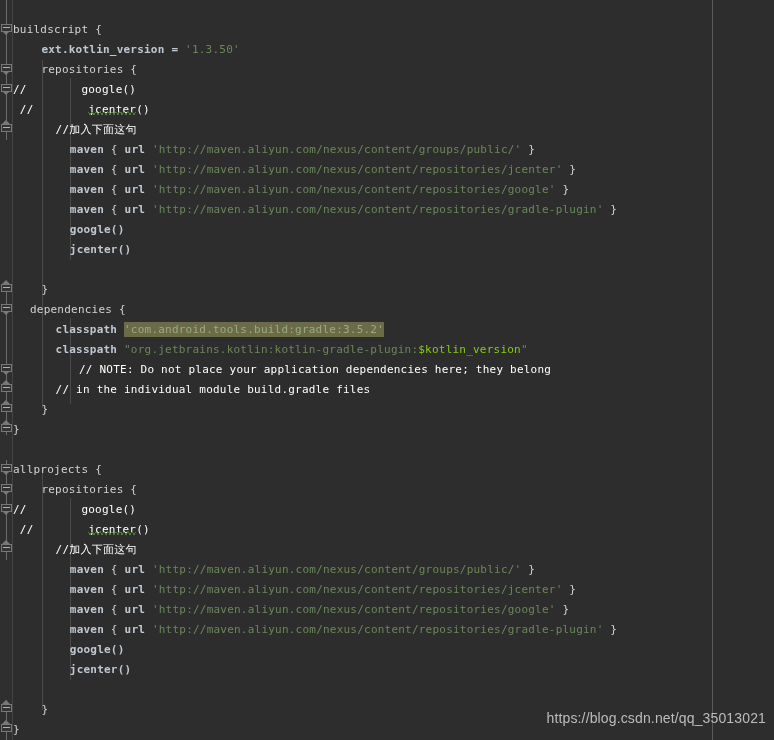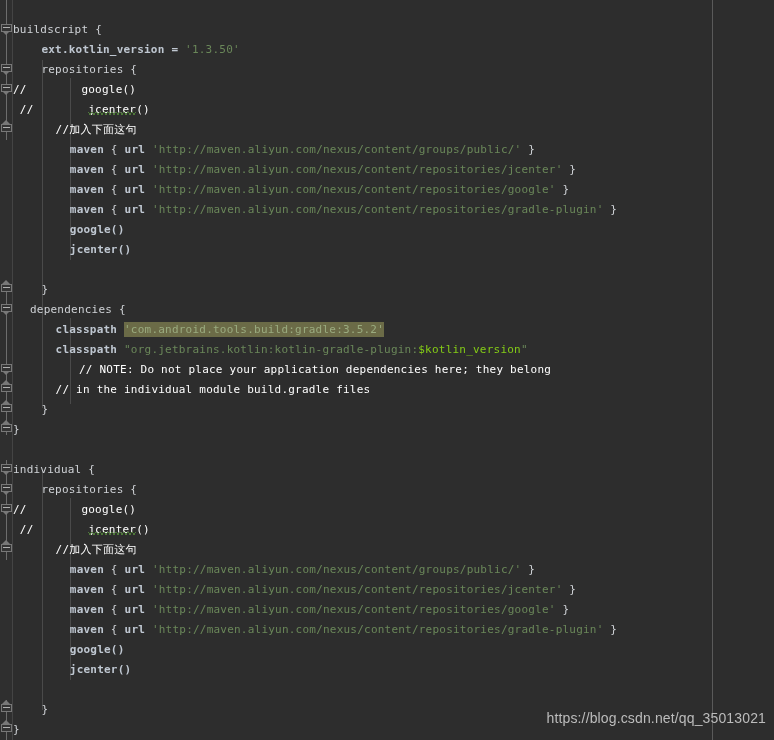--- a/index.html
+++ b/index.html
@@ -298,21 +298,21 @@
         <div class="line" style="top: 260px; left: 0px;"></div>
         <div class="line" style="top: 280px; left: 28.4px;"><span class="tok-brace">}</span></div>
         <div class="line" style="top: 300px; left: 17px;"><span class="tok-keyword">dependencies </span><span class="tok-brace">{</span></div>
         <div class="line" style="top: 320px; left: 42.6px; text-align: right;"><span class="tok-ident">classpath </span><span class="selection">'com.android.tools.build:gradle:3.5.2'</span></div>
         <div class="line" style="top: 340px; left: 42.6px;"><span class="tok-ident">classpath </span><span class="tok-string">"org.jetbrains.kotlin:kotlin-gradle-plugin:</span><span class="tok-template">$kotlin_version</span><span class="tok-string">"</span></div>
         <div class="line" style="top: 360px; left: 44px; margin-left: 22px;"><span class="tok-comment">// NOTE: Do not place your application dependencies here; they belong</span></div>
         <div class="line" style="top: 380px; left: 42.6px;"><span class="tok-comment">// in the individual module build.gradle files</span></div>
         <div class="line" style="top: 400px; left: 28.4px;"><span class="tok-brace">}</span></div>
         <div class="line" style="top: 420px; left: 0px;"><span class="tok-brace">}</span></div>
         <div class="line" style="top: 440px; left: 0px;"></div>
-        <div class="line" style="top: 460px; left: 0px;"><span class="tok-keyword">individual </span><span class="tok-brace">{</span></div>
+        <div class="line" style="top: 460px; left: 0px;"><span class="tok-keyword">allprojects </span><span class="tok-brace">{</span></div>
         <div class="line" style="top: 480px; left: 28.4px;"><span class="tok-keyword">repositories </span><span class="tok-brace">{</span></div>
         <div class="line" style="top: 500px; left: 0px;"><span class="tok-comment">//        google()</span></div>
         <div class="line" style="top: 520px; left: 0px;"><span class="tok-comment"> //        </span><span class="tok-comment squiggle">jcenter</span><span class="tok-comment">()</span></div>
         <div class="line" style="top: 540px; left: 42.6px;"><span class="tok-comment">//加入下面这句</span></div>
         <div class="line" style="top: 560px; left: 56.8px;"><span class="tok-ident">maven </span><span class="tok-brace">{ </span><span class="tok-ident">url </span><span class="tok-string">'http://maven.aliyun.com/nexus/content/groups/public/'</span><span class="tok-brace"> }</span></div>
         <div class="line" style="top: 580px; left: 56.8px;"><span class="tok-ident">maven </span><span class="tok-brace">{ </span><span class="tok-ident">url </span><span class="tok-string">'http://maven.aliyun.com/nexus/content/repositories/jcenter'</span><span class="tok-brace"> }</span></div>
         <div class="line" style="top: 600px; left: 56.8px;"><span class="tok-ident">maven </span><span class="tok-brace">{ </span><span class="tok-ident">url </span><span class="tok-string">'http://maven.aliyun.com/nexus/content/repositories/google'</span><span class="tok-brace"> }</span></div>
         <div class="line" style="top: 620px; left: 56.8px;"><span class="tok-ident">maven </span><span class="tok-brace">{ </span><span class="tok-ident">url </span><span class="tok-string">'http://maven.aliyun.com/nexus/content/repositories/gradle-plugin'</span><span class="tok-brace"> }</span></div>
         <div class="line" style="top: 640px; left: 56.8px;"><span class="tok-ident">google()</span></div>
         <div class="line" style="top: 660px; left: 56.8px;"><span class="tok-ident">jcenter()</span></div>

